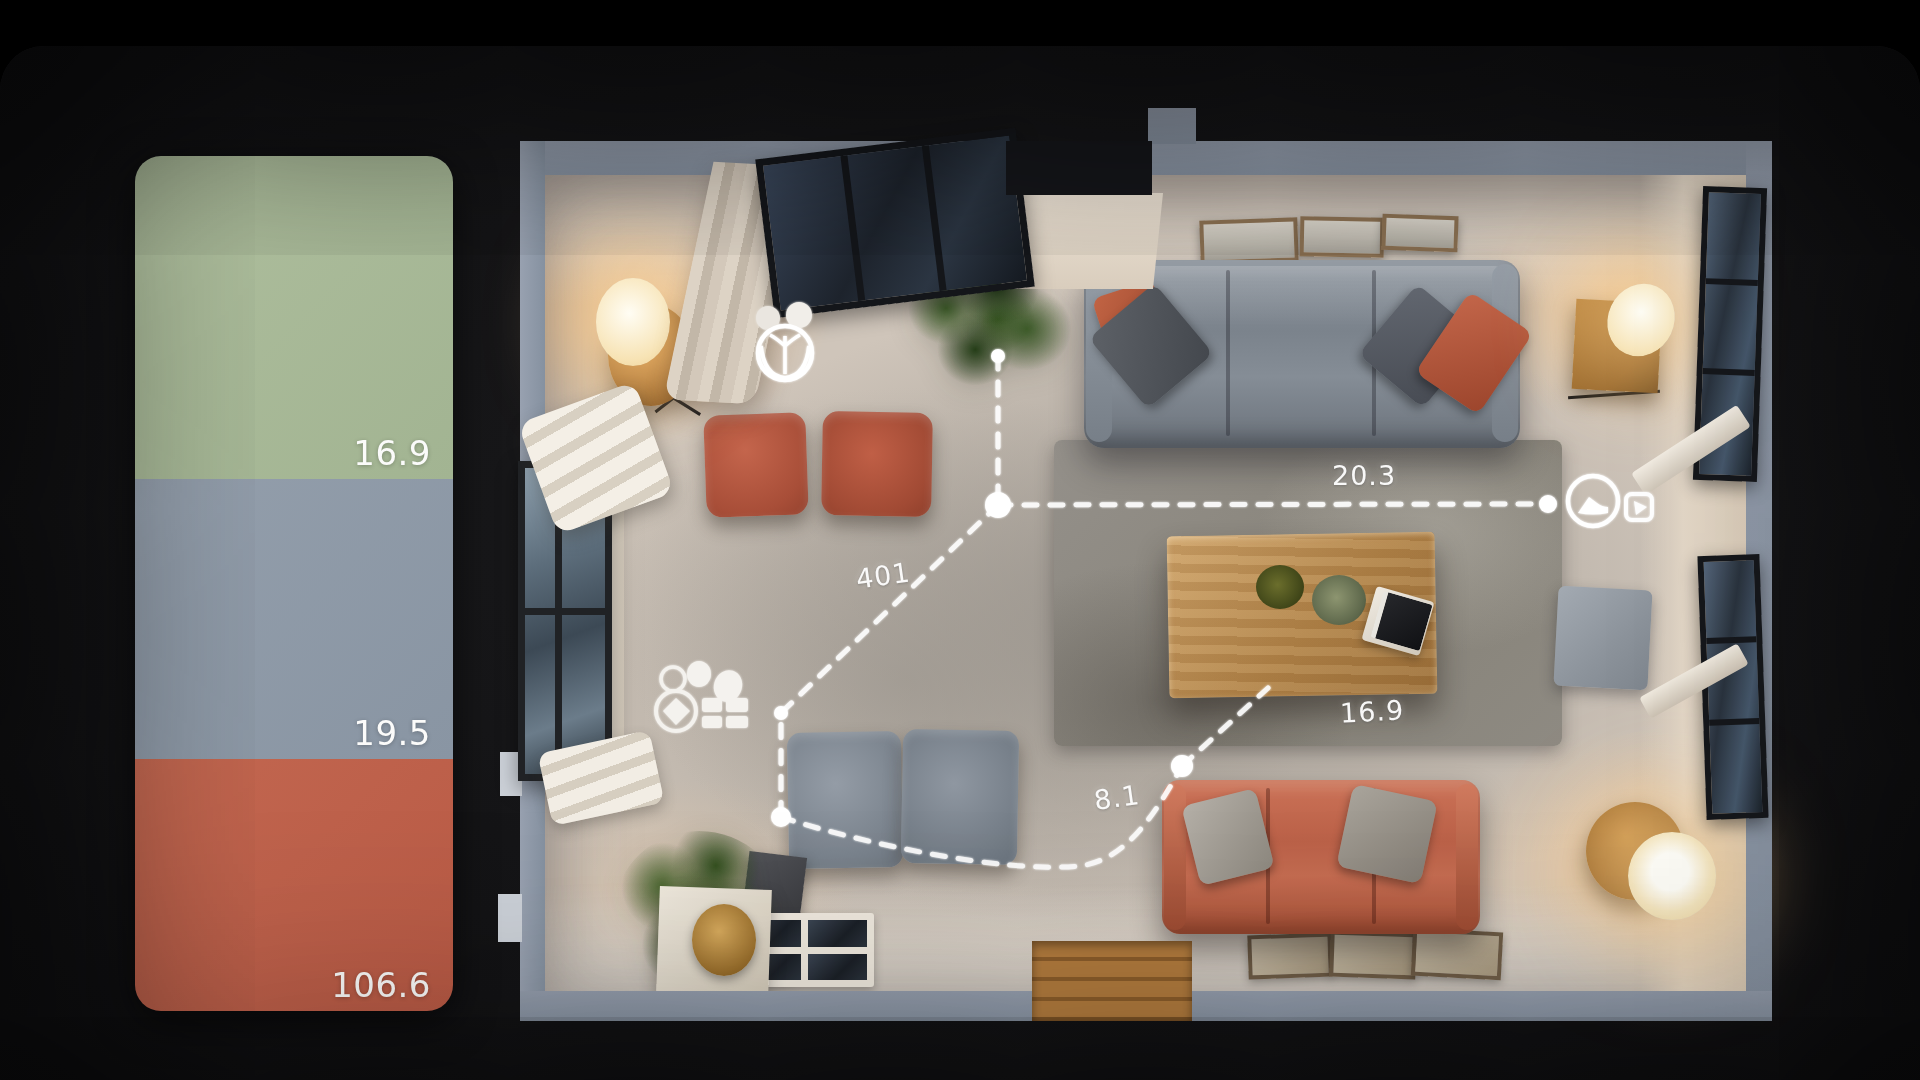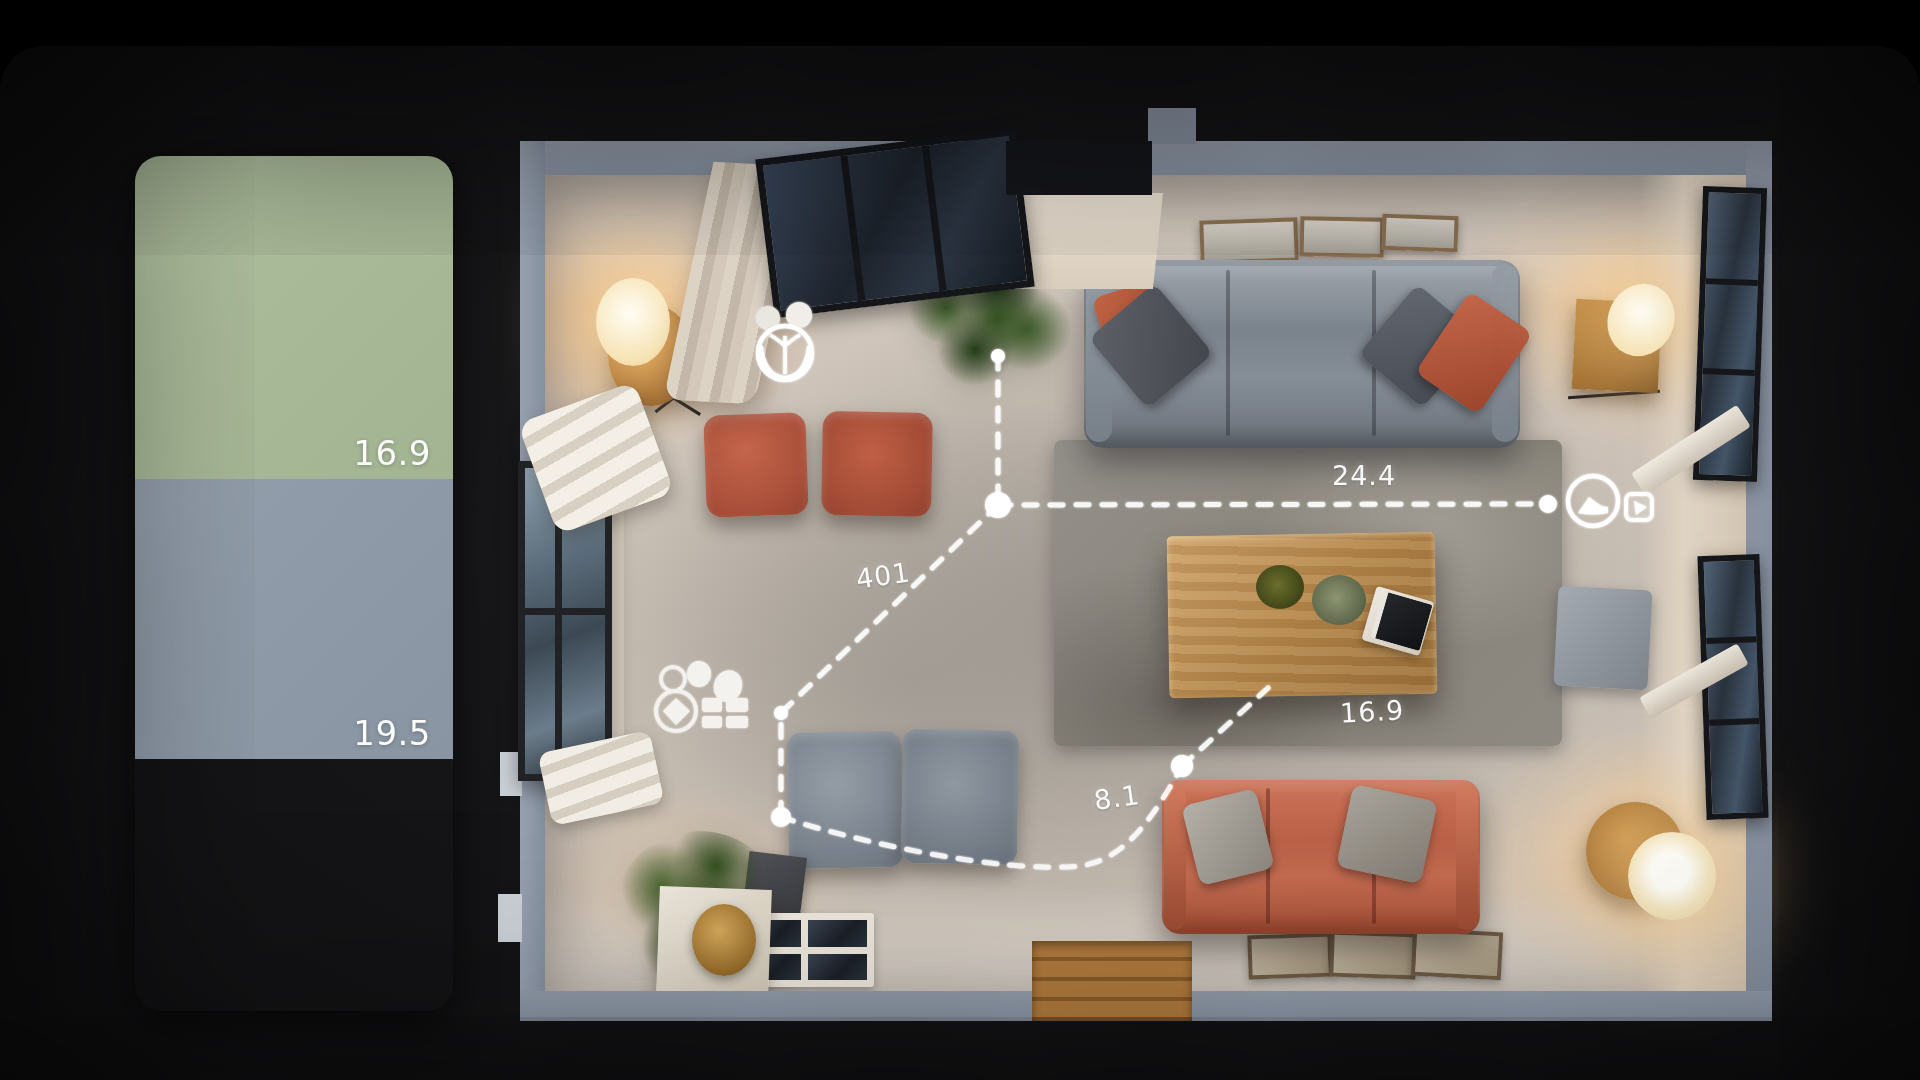--- a/index.html
+++ b/index.html
@@ -242,20 +242,23 @@
 <div class="stage">
   <div class="scene">
 
     <div class="palette">
       <div class="swatch sw-green">
         <span class="lbl">16.9</span>
       </div>
       <div class="swatch sw-gray">
         <span class="lbl">19.5</span>
       </div>
+      <div class="swatch sw-red">
+        <span class="lbl">106.6</span>
+      </div>
     </div>
 
     <div class="fp">
       <div class="floor"></div>
 
       <div class="item rug"></div>
       <div class="item tl-leg1"></div>
       <div class="item tl-leg2"></div>
       <div class="item tl-table"></div>
       <div class="item tl-lamp"></div>
@@ -409,19 +412,19 @@
         <circle cx="1593" cy="455" r="25" fill="none" stroke="#ffffff" stroke-width="4.5"></circle>
         <path d="M1578,467 l11,-16 l8,6 q5,4 11,4 l0,6 q-15,3 -30,0 z" fill="#ffffff"></path>
       </g>
 
       <g filter="url(#soft)">
         <rect x="1626" y="448" width="26" height="26" rx="6" fill="rgba(255,255,255,0.08)" stroke="#ffffff" stroke-width="4"></rect>
         <polygon points="1634,455 1647,461 1636,469" fill="#ffffff"></polygon>
       </g>
     </svg>
 
-    <div class="mlabel m-top">24.4</div>
+    <div class="mlabel m-top">20.3</div>
     <div class="mlabel m-left">401</div>
     <div class="mlabel m-rug">16.9</div>
     <div class="mlabel m-bottom">8.1</div>
 
   </div>
 </div>
 
 </body></html>

